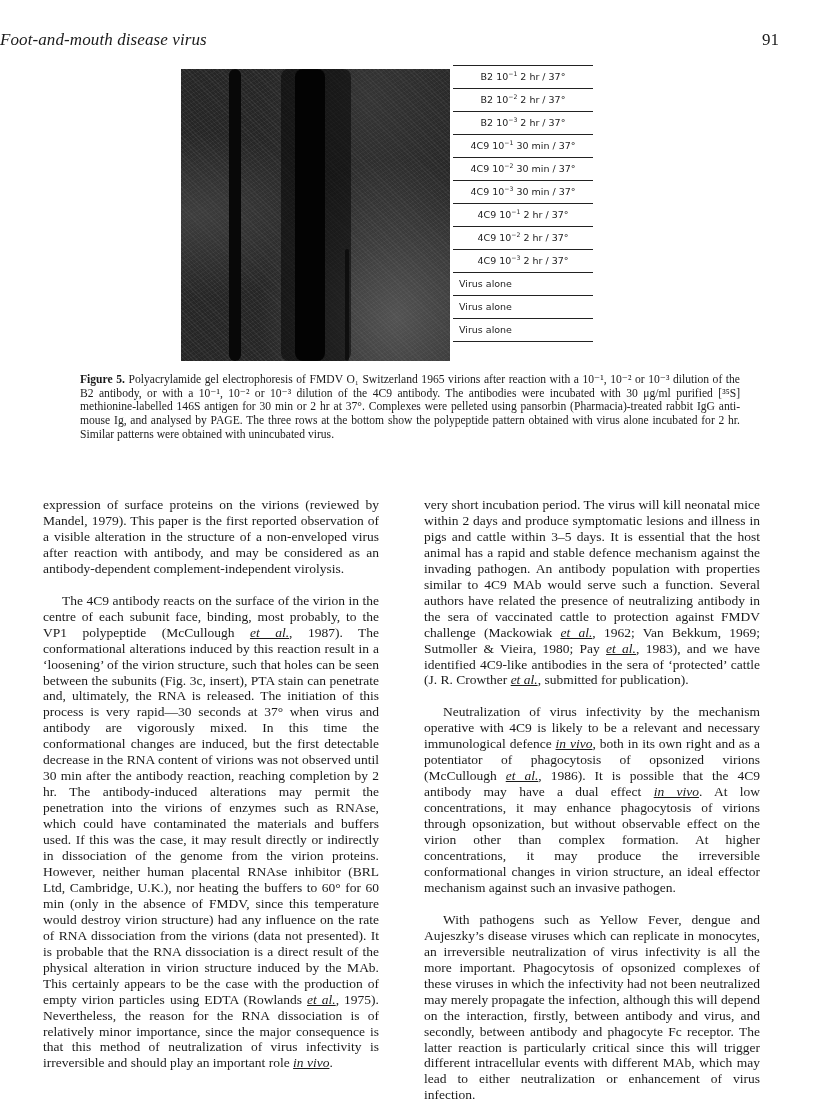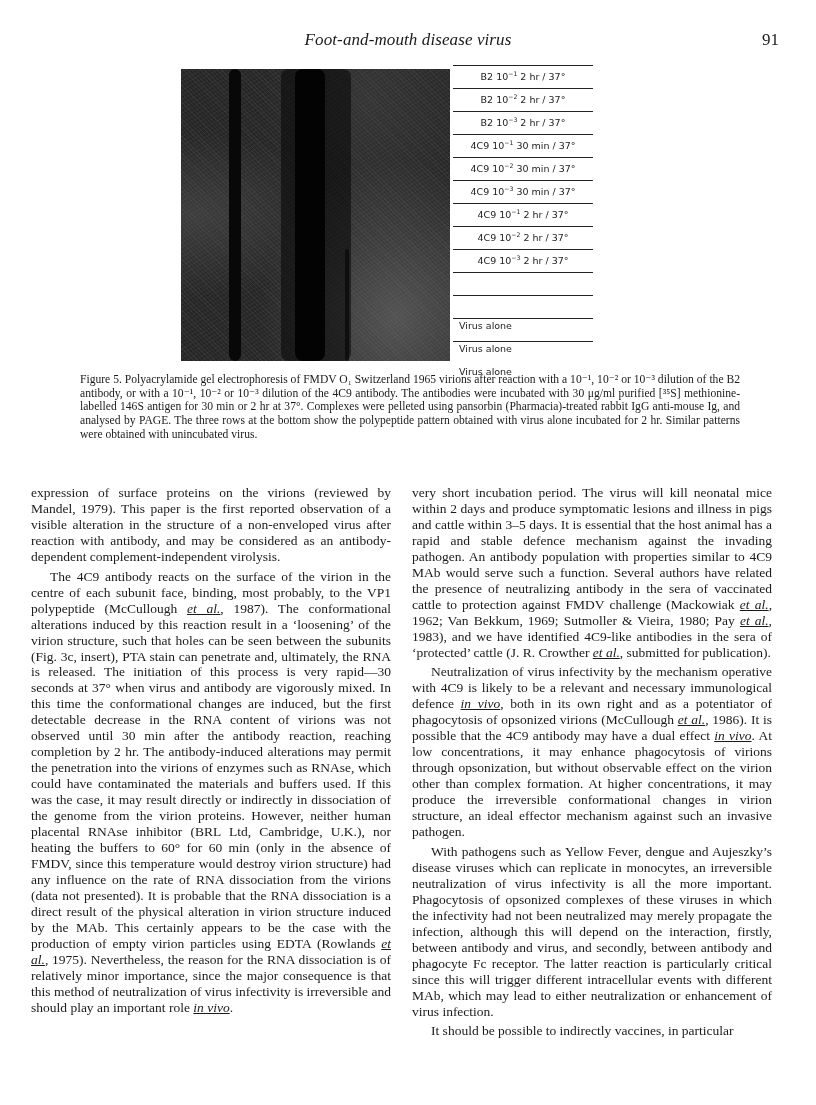--- a/index.html
+++ b/index.html
@@ -1,19 +1,19 @@
 <!DOCTYPE html>
 <html><head>
 <meta charset="utf-8">
 <style>
   html, body { margin:0; padding:0; background:#ffffff; }
   body { width:816px; height:1105px; position:relative; overflow:hidden;
          font-family:"Liberation Serif","DejaVu Serif",serif; color:#1a1a1a; }
   .running-head { position:absolute; top:30px; left:0; width:816px; height:24px; }
-  .running-title { position:absolute; left:0; width:816px; top:0; text-align:center;
+  .running-title { position:absolute; left:0; width:816px; top:0; text-align:left;
          font-style:italic; font-size:17px; letter-spacing:0.1px; }
   .page-number { position:absolute; left:762px; top:0; font-size:17px; }
 
   .figure { position:absolute; top:65px; left:181px; width:413px; height:300px; }
   .gel { position:absolute; left:0; top:4px; width:269px; height:292px; background:#202020; overflow:hidden; }
   .gel .noise { position:absolute; inset:0;
      background:
        radial-gradient(ellipse at 80% 85%, rgba(120,120,120,0.55), rgba(0,0,0,0) 45%),
        radial-gradient(ellipse at 5% 50%, rgba(90,90,90,0.45), rgba(0,0,0,0) 40%),
        radial-gradient(ellipse at 70% 10%, rgba(80,80,80,0.35), rgba(0,0,0,0) 40%),
@@ -25,32 +25,32 @@
   .lane.l2 { left:114px; width:30px; background:#030303; }
   .lane.l2b { left:100px; width:70px; background:rgba(5,5,5,0.55); }
   .lane.l3 { left:164px; width:4px; background:rgba(10,10,10,0.8); top:180px; }
 
   .legend { position:absolute; left:272px; top:0; width:140px; }
   .legend-row { height:22px; border-top:1.5px solid #222; position:relative;
        font-family:"DejaVu Sans","Liberation Sans",sans-serif; font-size:9.5px; color:#222; }
   .legend-row:last-child { border-bottom:1.5px solid #222; }
   .legend-row span { position:absolute; top:5px; white-space:nowrap; }
   .legend-row .lab-center { left:0; right:0; text-align:center; }
-  .legend-row .lab-left { left:6px;margin-top:42px; }
+  .legend-row .lab-left { left:6px; }
   sup { font-size:65%; vertical-align:super; line-height:0; }
 
   .caption { position:absolute; top:373px; left:80px; width:660px; font-size:11.6px; line-height:13.7px;
        text-align:justify; }
-  .caption b { font-weight:normal; }
+  .caption b { font-weight:bold; }
 
   .col { position:absolute; top:481px; width:368px; font-size:13.5px; line-height:15.95px;
        text-align:justify; hyphens:none; }
   .col.left { left:27px; }
   .col.right { left:408px; }
-  .col p { margin:4px; text-indent:0; }
+  .col p { margin:16px; text-indent:0; }
   .col p.ind { text-indent:19px; }
   .col i { font-style:italic;text-decoration:underline; }
 </style>
 </head>
 <body>
 
 <div class="running-head">
   <div class="running-title">Foot-and-mouth disease virus</div>
   <div class="page-number">91</div>
 </div>

